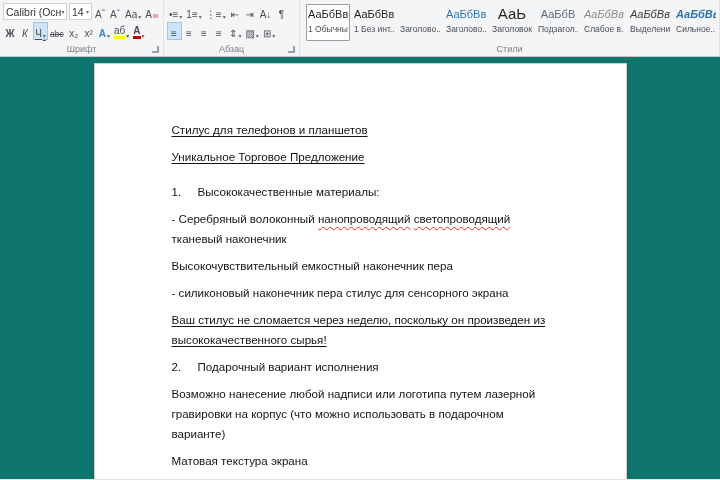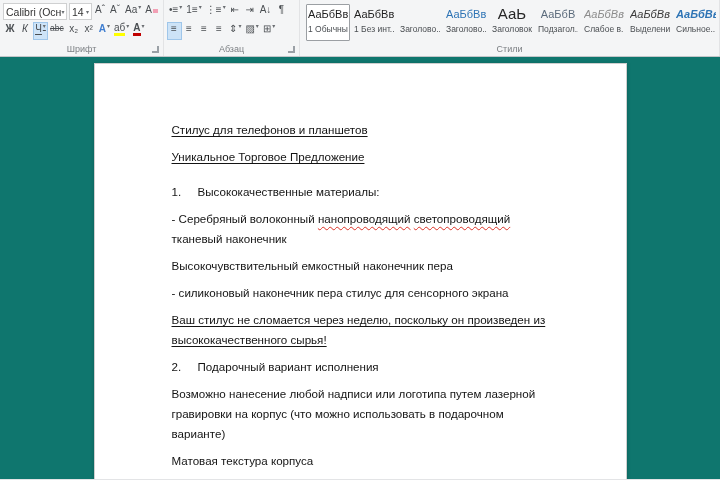--- a/index.html
+++ b/index.html
@@ -46,21 +46,21 @@
     padding:0 2px; white-space:nowrap; overflow:hidden;
     cursor:pointer;
   }
   .combo .caret { margin-left:auto; }
   .combo-fontname { width:84px; }
   .combo-fontsize { width:29px; margin-left:1px; }
 
   .rbtn {
     border:1px solid transparent; background:transparent;
     font-size:10px; height:18px; min-width:15px;
-    display:inline-flex; align-items:flex-start; justify-content:center;
+    display:inline-flex; align-items:flex-end; justify-content:center;
     padding:0 1px; color:#4a4e52; cursor:pointer;
     font-family:"Liberation Sans", sans-serif;
     white-space:nowrap;
   }
   .rbtn.active { background:#cde3f7; border:1px solid #9fc6ea; }
   .rbtn.b .g { font-weight:bold; }
   .rbtn.i .g { font-style:italic; }
   .rbtn.u .g { text-decoration:underline; }
   .rbtn.strike .g { text-decoration:line-through; font-size:8.5px; }
   .rbtn.fx .g { color:#3f7ed0; font-weight:bold; }
@@ -359,16 +359,16 @@
     <div class="doc-text">
         <div class="para"><span class="u ">Стилус для телефонов и планшетов</span></div>
         <div class="para"><span class="u ">Уникальное Торговое Предложение</span></div>
         <div class="para gap"><span class="num">1.</span><span class="">Высококачественные материалы:</span></div>
         <div class="para"><span class="">- Серебряный волоконный </span><span class="spell">нанопроводящий</span><span class=""> </span><span class="spell">светопроводящий</span><span class=""> тканевый наконечник</span></div>
         <div class="para"><span class="">Высокочувствительный емкостный наконечник пера</span></div>
         <div class="para"><span class="">- силиконовый наконечник пера стилус для сенсорного экрана</span></div>
         <div class="para"><span class="u ">Ваш стилус не сломается через неделю, поскольку он произведен из высококачественного сырья!</span></div>
         <div class="para"><span class="num">2.</span><span class="">Подарочный вариант исполнения</span></div>
         <div class="para"><span class="">Возможно нанесение любой надписи или логотипа путем лазерной гравировки на корпус (что можно использовать в подарочном варианте)</span></div>
-        <div class="para"><span class="">Матовая текстура корпуса</span></div>
+        <div class="para"><span class="">Матовая текстура экрана</span></div>
       </div>
   </div>
 </div>
 
 </body></html>

